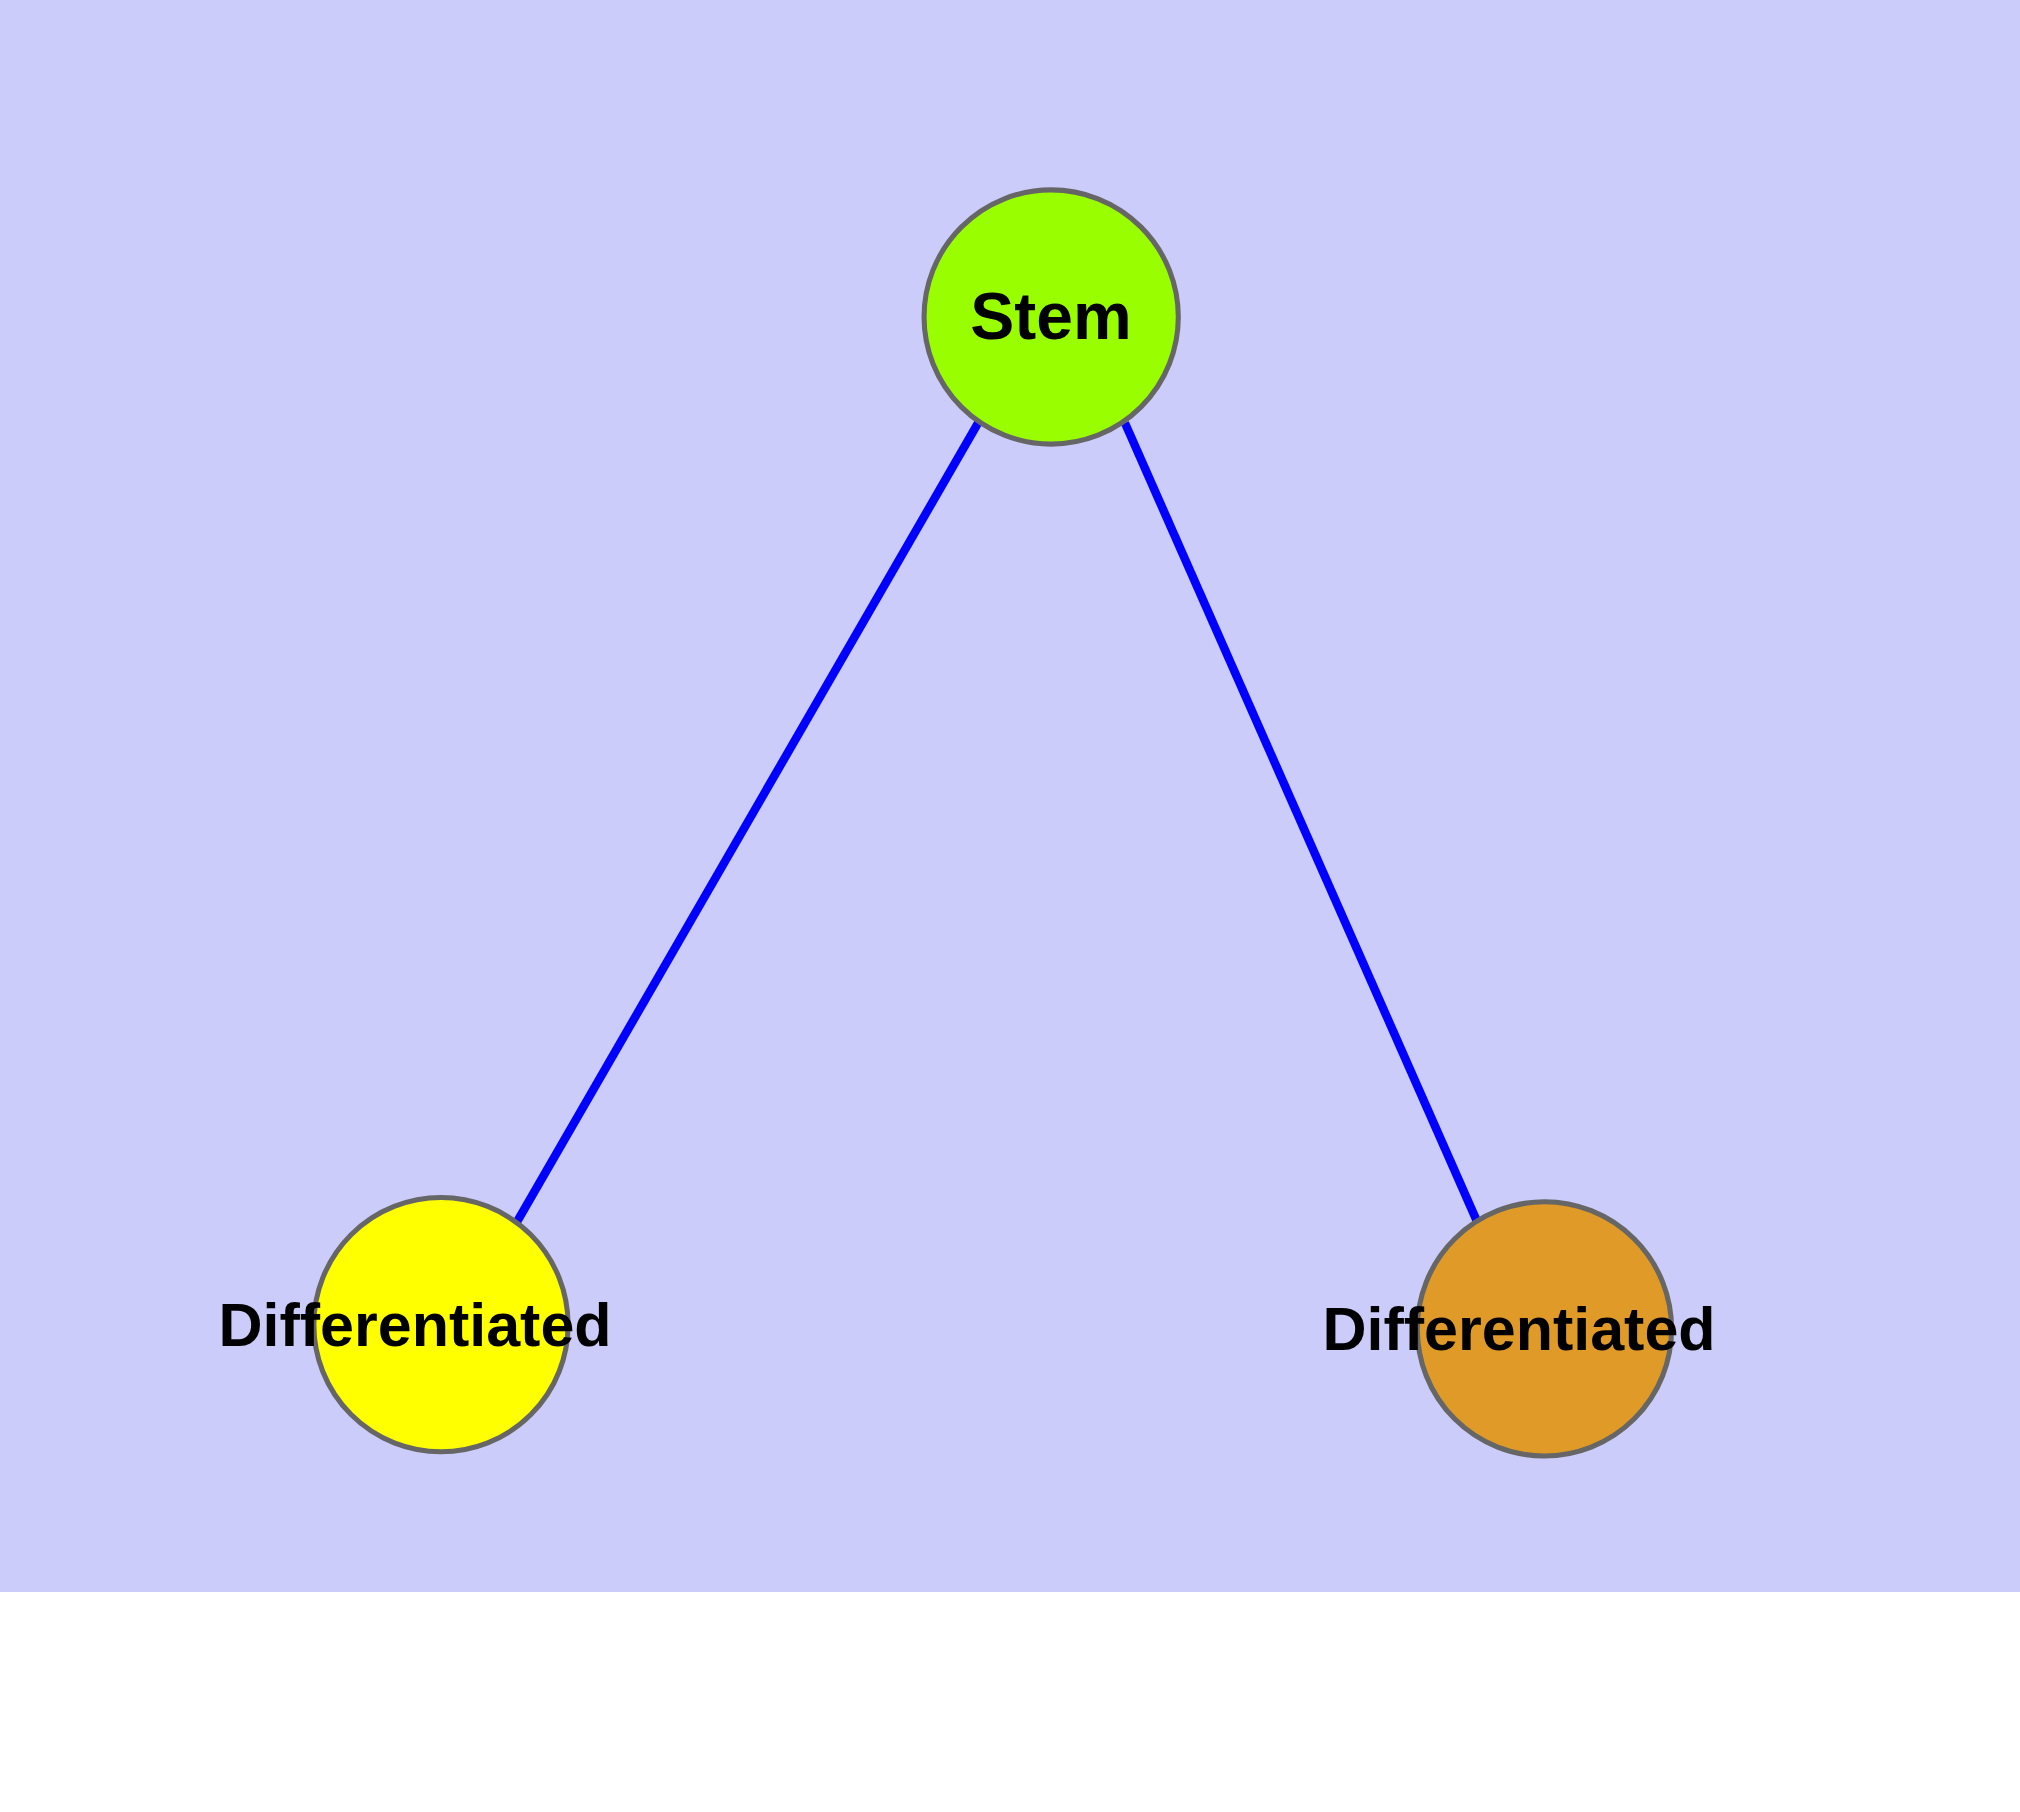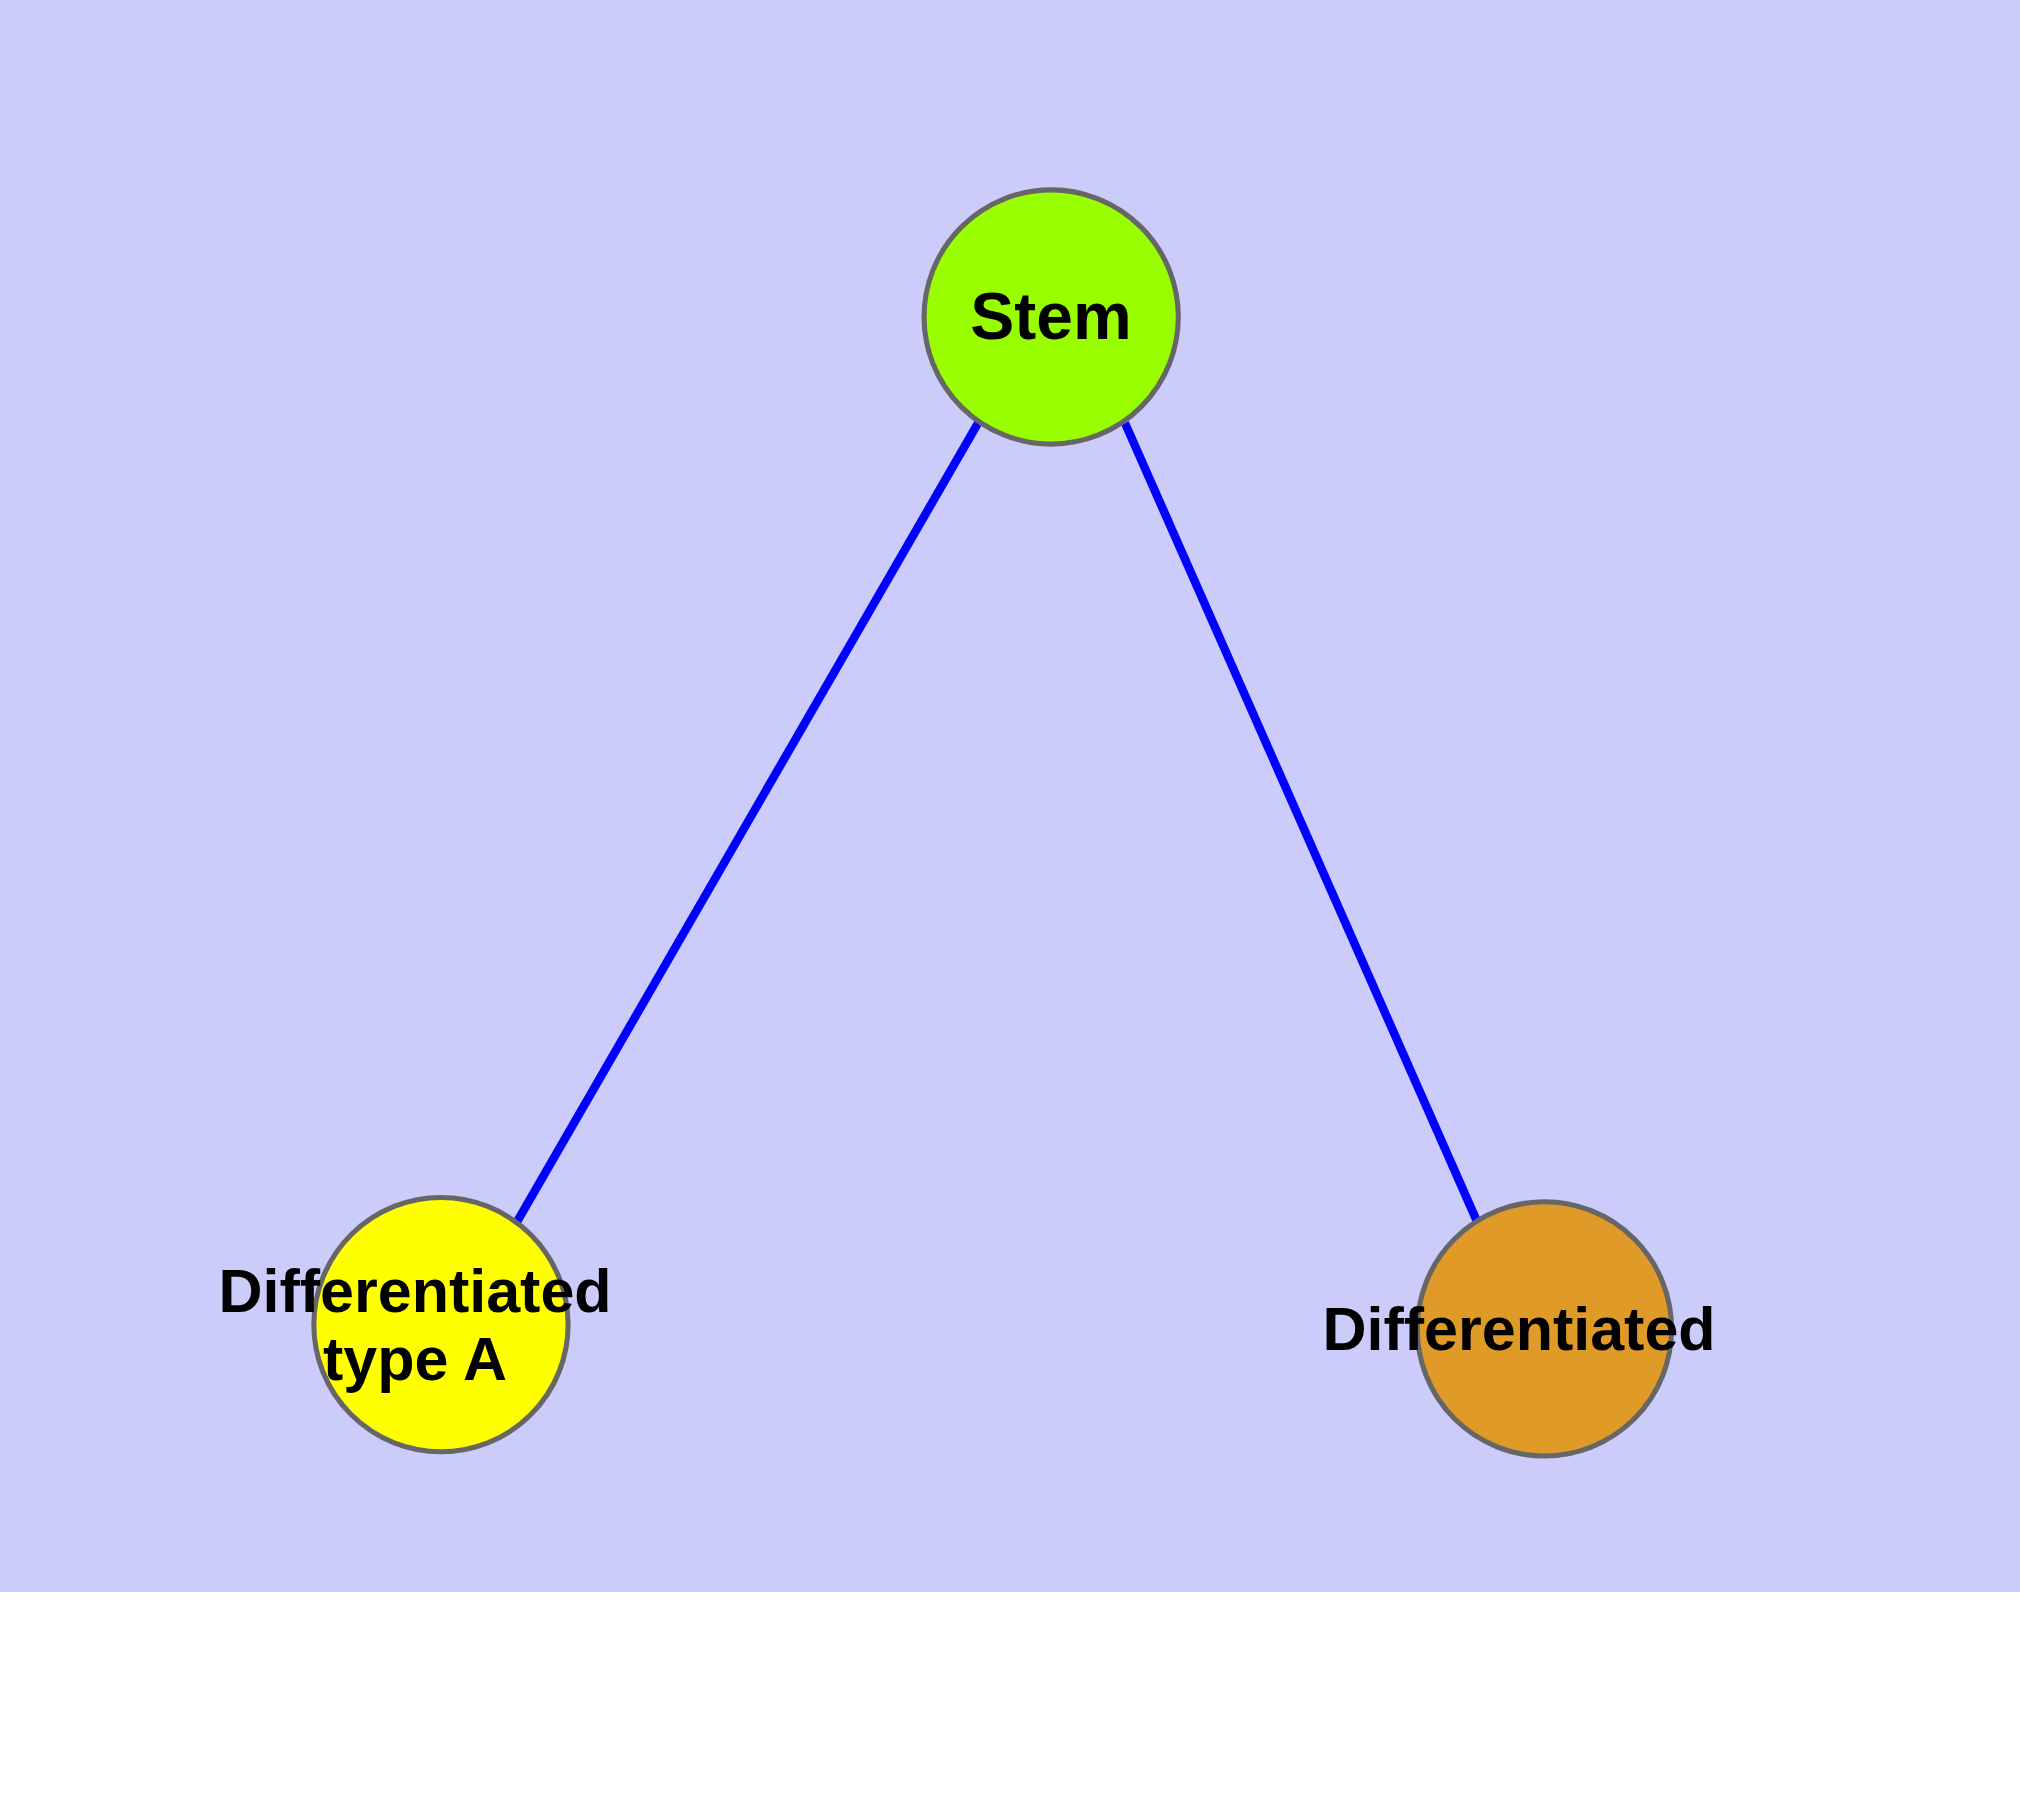--- a/index.html
+++ b/index.html
@@ -53,18 +53,18 @@
       </g>
     <g id="nodes-layer">
         <circle cx="1240" cy="374" r="150" fill="#99ff00" stroke="#666666" stroke-width="6"></circle>
         <circle cx="520" cy="1563" r="150" fill="#ffff00" stroke="#666666" stroke-width="6"></circle>
         <circle cx="1822" cy="1568" r="150" fill="#e09a28" stroke="#666666" stroke-width="6"></circle>
       </g>
   </svg>
 
   <div id="labels-layer">
       <div class="node-label root" style="left: 1051px; top: 317px; color: rgb(0, 0, 0);"><div>Stem</div></div>
-      <div class="node-label leaf" style="left: 415px; top: 1325px; color: rgb(0, 0, 0);"><div>Differentiated</div><div>type A</div></div>
+      <div class="node-label leaf" style="left: 415px; top: 1325px; color: rgb(0, 0, 0);"><div>Differentiated</div></div>
       <div class="node-label leaf" style="left: 1519px; top: 1329px; color: rgb(0, 0, 0);"><div>Differentiated</div></div>
     </div>
 
 </div>
 
 
 </body></html>

